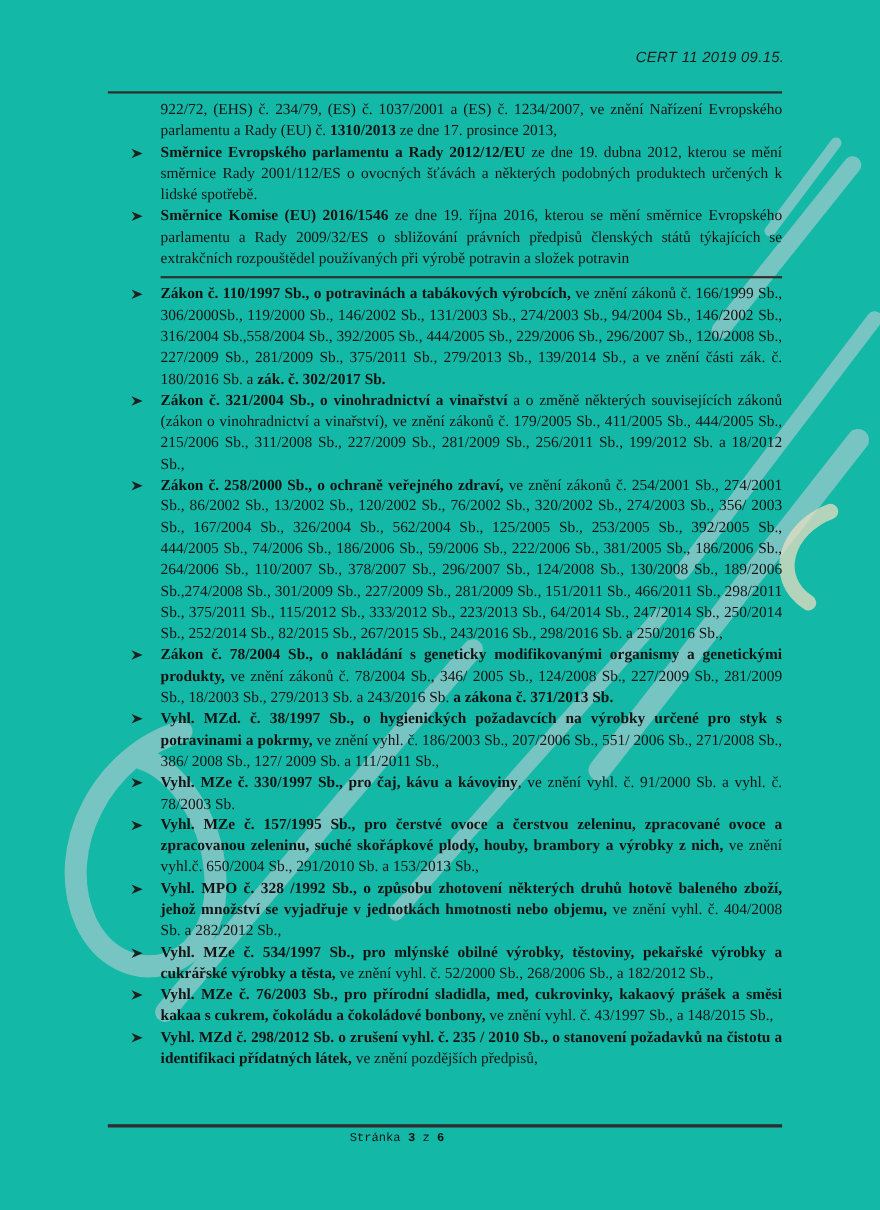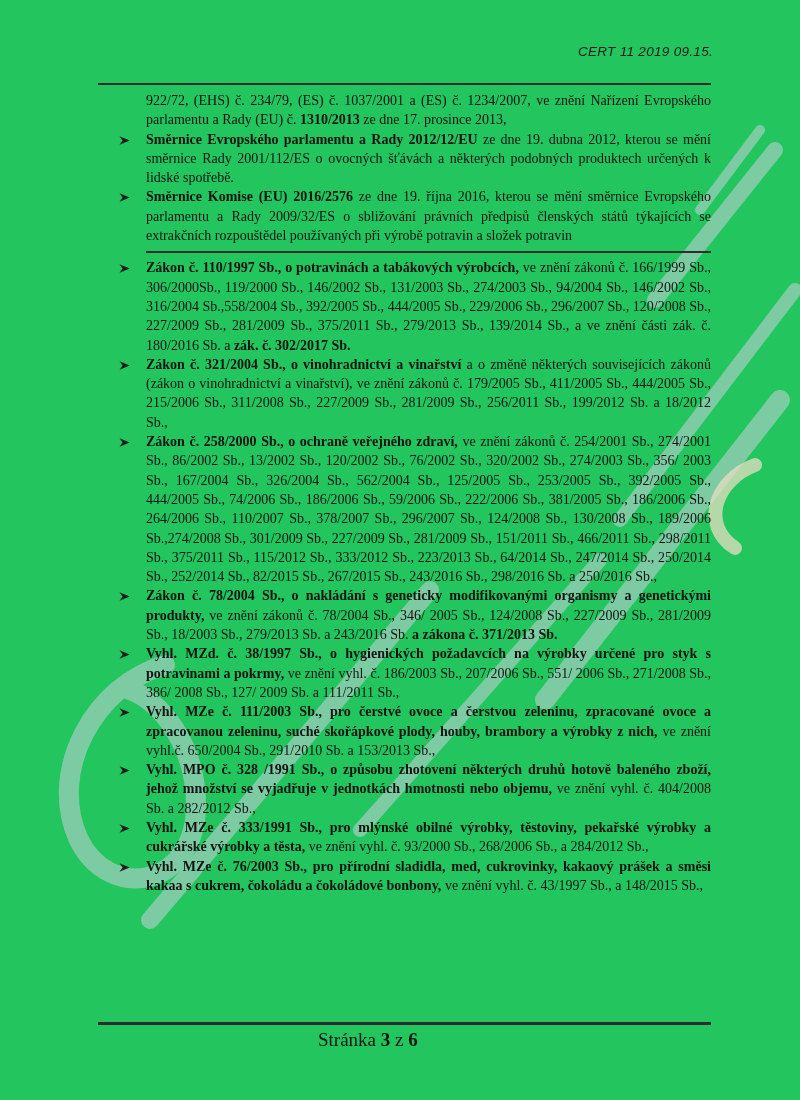--- a/index.html
+++ b/index.html
@@ -1,17 +1,17 @@
 <!DOCTYPE html>
 <html><head>
 <meta charset="utf-8">
 <style>
   html,body { margin:0; padding:0; background:#ffffff; }
   .page {
-    position:relative; width:800px; height:1100px; background:#22c55e;
+    position:relative; width:800px; height:1100px; background:#14b8a6;
     overflow:hidden; font-family:"Liberation Serif", serif;
   }
   .watermark { position:absolute; left:0; top:0; width:800px; height:1100px; z-index:0; }
   .header-text {
     position:absolute; top:44px; right:87px; z-index:2;
     font-family:"Liberation Sans", sans-serif; font-style:italic;
     font-size:13.5px; letter-spacing:0.3px; color:#1c1c1c;
   }
   .rule-top, .rule-bottom { position:absolute; left:98px; width:613px; height:2px; background:#2d2d2d; z-index:2; }
   .rule-top { top:83px; }
@@ -19,21 +19,21 @@
   .content {
     position:absolute; left:146px; top:91px; width:565px; z-index:2;
     font-size:14px; line-height:19.3px; text-align:justify; color:#131313;
   }
   .item { position:relative; }
   .item .bullet { position:absolute; left:-28px; top:3px; width:13px; height:13px; }
   .seg-b { font-weight:bold; }
   .mid-rule { height:2px; background:#2f2f2f; margin:6px 0 5px 0; }
   .footer-text {
     position:absolute; left:318px; top:1029px; z-index:2;
-    font-family:Liberation Serif, serif; font-size:19px; color:#141414;
+    font-family:Liberation Mono, monospace; font-size:11px; color:#141414;
   }
   .footer-text .seg-b { font-weight:bold; }
 </style>
 </head>
 <body>
 
 <div class="page">
 
   <svg class="watermark" viewBox="0 0 800 1100" xmlns="http://www.w3.org/2000/svg">
     <g fill="none" stroke="#c8d1db" stroke-linecap="round" opacity="0.55">
@@ -52,50 +52,56 @@
   <div class="rule-top"></div>
 
   <div class="content">
     <div>
         <div class="item"><span><span class="seg-r">922/72, (EHS) č. 234/79, (ES) č. 1037/2001 a (ES) č. 1234/2007, ve znění Nařízení Evropského parlamentu a Rady (EU) č. </span><span class="seg-b">1310/2013</span><span class="seg-r"> ze dne 17. prosince 2013,</span></span></div>
         <div class="item"><span class="bullet"><svg width="13" height="13" viewBox="0 0 13 13" xmlns="http://www.w3.org/2000/svg">
               <path d="M1.5 2.2 L11.7 6.5 L1.5 10.8 L4.6 6.5 Z" fill="#1f1f1f"></path>
             </svg></span><span><span class="seg-b">Směrnice Evropského parlamentu a Rady 2012/12/EU</span><span class="seg-r"> ze dne 19. dubna 2012, kterou se mění směrnice Rady 2001/112/ES o ovocných šťávách a některých podobných produktech určených k lidské spotřebě.</span></span></div>
         <div class="item"><span class="bullet"><svg width="13" height="13" viewBox="0 0 13 13" xmlns="http://www.w3.org/2000/svg">
               <path d="M1.5 2.2 L11.7 6.5 L1.5 10.8 L4.6 6.5 Z" fill="#1f1f1f"></path>
-            </svg></span><span><span class="seg-b">Směrnice Komise (EU) 2016/2576</span><span class="seg-r"> ze dne 19. října 2016, kterou se mění směrnice Evropského parlamentu a Rady 2009/32/ES o sbližování právních předpisů členských států týkajících se extrakčních rozpouštědel používaných při výrobě potravin a složek potravin</span></span></div>
+            </svg></span><span><span class="seg-b">Směrnice Komise (EU) 2016/1546</span><span class="seg-r"> ze dne 19. října 2016, kterou se mění směrnice Evropského parlamentu a Rady 2009/32/ES o sbližování právních předpisů členských států týkajících se extrakčních rozpouštědel používaných při výrobě potravin a složek potravin</span></span></div>
       </div>
     <div class="mid-rule"></div>
     <div>
         <div class="item"><span class="bullet"><svg width="13" height="13" viewBox="0 0 13 13" xmlns="http://www.w3.org/2000/svg">
               <path d="M1.5 2.2 L11.7 6.5 L1.5 10.8 L4.6 6.5 Z" fill="#1f1f1f"></path>
             </svg></span><span><span class="seg-b">Zákon č. 110/1997 Sb., o potravinách a tabákových výrobcích,</span><span class="seg-r"> ve znění zákonů č. 166/1999 Sb., 306/2000Sb., 119/2000 Sb., 146/2002 Sb., 131/2003 Sb., 274/2003 Sb., 94/2004 Sb., 146/2002 Sb., 316/2004 Sb.,558/2004 Sb., 392/2005 Sb., 444/2005 Sb., 229/2006 Sb., 296/2007 Sb., 120/2008 Sb., 227/2009 Sb., 281/2009 Sb., 375/2011 Sb., 279/2013 Sb., 139/2014 Sb., a ve znění části zák. č. 180/2016 Sb. a </span><span class="seg-b">zák. č. 302/2017 Sb.</span></span></div>
         <div class="item"><span class="bullet"><svg width="13" height="13" viewBox="0 0 13 13" xmlns="http://www.w3.org/2000/svg">
               <path d="M1.5 2.2 L11.7 6.5 L1.5 10.8 L4.6 6.5 Z" fill="#1f1f1f"></path>
             </svg></span><span><span class="seg-b">Zákon č. 321/2004 Sb., o vinohradnictví a vinařství</span><span class="seg-r"> a o změně některých souvisejících zákonů (zákon o vinohradnictví a vinařství), ve znění zákonů č. 179/2005 Sb., 411/2005 Sb., 444/2005 Sb., 215/2006 Sb., 311/2008 Sb., 227/2009 Sb., 281/2009 Sb., 256/2011 Sb., 199/2012 Sb. a 18/2012 Sb.,</span></span></div>
         <div class="item"><span class="bullet"><svg width="13" height="13" viewBox="0 0 13 13" xmlns="http://www.w3.org/2000/svg">
               <path d="M1.5 2.2 L11.7 6.5 L1.5 10.8 L4.6 6.5 Z" fill="#1f1f1f"></path>
             </svg></span><span><span class="seg-b">Zákon č. 258/2000 Sb., o ochraně veřejného zdraví,</span><span class="seg-r"> ve znění zákonů č. 254/2001 Sb., 274/2001 Sb., 86/2002 Sb., 13/2002 Sb., 120/2002 Sb., 76/2002 Sb., 320/2002 Sb., 274/2003 Sb., 356/ 2003 Sb., 167/2004 Sb., 326/2004 Sb., 562/2004 Sb., 125/2005 Sb., 253/2005 Sb., 392/2005 Sb., 444/2005 Sb., 74/2006 Sb., 186/2006 Sb., 59/2006 Sb., 222/2006 Sb., 381/2005 Sb., 186/2006 Sb., 264/2006 Sb., 110/2007 Sb., 378/2007 Sb., 296/2007 Sb., 124/2008 Sb., 130/2008 Sb., 189/2006 Sb.,274/2008 Sb., 301/2009 Sb., 227/2009 Sb., 281/2009 Sb., 151/2011 Sb., 466/2011 Sb., 298/2011 Sb., 375/2011 Sb., 115/2012 Sb., 333/2012 Sb., 223/2013 Sb., 64/2014 Sb., 247/2014 Sb., 250/2014 Sb., 252/2014 Sb., 82/2015 Sb., 267/2015 Sb., 243/2016 Sb., 298/2016 Sb. a 250/2016 Sb.,</span></span></div>
         <div class="item"><span class="bullet"><svg width="13" height="13" viewBox="0 0 13 13" xmlns="http://www.w3.org/2000/svg">
               <path d="M1.5 2.2 L11.7 6.5 L1.5 10.8 L4.6 6.5 Z" fill="#1f1f1f"></path>
             </svg></span><span><span class="seg-b">Zákon č. 78/2004 Sb., o nakládání s geneticky modifikovanými organismy a genetickými produkty,</span><span class="seg-r"> ve znění zákonů č. 78/2004 Sb., 346/ 2005 Sb., 124/2008 Sb., 227/2009 Sb., 281/2009 Sb., 18/2003 Sb., 279/2013 Sb. a 243/2016 Sb.</span><span class="seg-b"> a zákona č. 371/2013 Sb.</span></span></div>
         <div class="item"><span class="bullet"><svg width="13" height="13" viewBox="0 0 13 13" xmlns="http://www.w3.org/2000/svg">
               <path d="M1.5 2.2 L11.7 6.5 L1.5 10.8 L4.6 6.5 Z" fill="#1f1f1f"></path>
             </svg></span><span><span class="seg-b">Vyhl. MZd. č. 38/1997 Sb., o hygienických požadavcích na výrobky určené pro styk s potravinami a pokrmy,</span><span class="seg-r"> ve znění vyhl. č. 186/2003 Sb., 207/2006 Sb., 551/ 2006 Sb., 271/2008 Sb., 386/ 2008 Sb., 127/ 2009 Sb. a 111/2011 Sb.,</span></span></div>
         <div class="item"><span class="bullet"><svg width="13" height="13" viewBox="0 0 13 13" xmlns="http://www.w3.org/2000/svg">
               <path d="M1.5 2.2 L11.7 6.5 L1.5 10.8 L4.6 6.5 Z" fill="#1f1f1f"></path>
-            </svg></span><span><span class="seg-b">Vyhl. MZe č. 111/2003 Sb., pro čerstvé ovoce a čerstvou zeleninu, zpracované ovoce a zpracovanou zeleninu, suché skořápkové plody, houby, brambory a výrobky z nich,</span><span class="seg-r"> ve znění vyhl.č. 650/2004 Sb., 291/2010 Sb. a 153/2013 Sb.,</span></span></div>
+            </svg></span><span><span class="seg-b">Vyhl. MZe č. 330/1997 Sb., pro čaj, kávu a kávoviny</span><span class="seg-r">, ve znění vyhl. č. 91/2000 Sb. a vyhl. č. 78/2003 Sb.</span></span></div>
         <div class="item"><span class="bullet"><svg width="13" height="13" viewBox="0 0 13 13" xmlns="http://www.w3.org/2000/svg">
               <path d="M1.5 2.2 L11.7 6.5 L1.5 10.8 L4.6 6.5 Z" fill="#1f1f1f"></path>
-            </svg></span><span><span class="seg-b">Vyhl. MPO č. 328 /1991 Sb., o způsobu zhotovení některých druhů hotově baleného zboží, jehož množství se vyjadřuje v jednotkách hmotnosti nebo objemu,</span><span class="seg-r"> ve znění vyhl. č. 404/2008 Sb. a 282/2012 Sb.,</span></span></div>
+            </svg></span><span><span class="seg-b">Vyhl. MZe č. 157/1995 Sb., pro čerstvé ovoce a čerstvou zeleninu, zpracované ovoce a zpracovanou zeleninu, suché skořápkové plody, houby, brambory a výrobky z nich,</span><span class="seg-r"> ve znění vyhl.č. 650/2004 Sb., 291/2010 Sb. a 153/2013 Sb.,</span></span></div>
         <div class="item"><span class="bullet"><svg width="13" height="13" viewBox="0 0 13 13" xmlns="http://www.w3.org/2000/svg">
               <path d="M1.5 2.2 L11.7 6.5 L1.5 10.8 L4.6 6.5 Z" fill="#1f1f1f"></path>
-            </svg></span><span><span class="seg-b">Vyhl. MZe č. 333/1991 Sb., pro mlýnské obilné výrobky, těstoviny, pekařské výrobky a cukrářské výrobky a těsta,</span><span class="seg-r"> ve znění vyhl. č. 93/2000 Sb., 268/2006 Sb., a 284/2012 Sb.,</span></span></div>
+            </svg></span><span><span class="seg-b">Vyhl. MPO č. 328 /1992 Sb., o způsobu zhotovení některých druhů hotově baleného zboží, jehož množství se vyjadřuje v jednotkách hmotnosti nebo objemu,</span><span class="seg-r"> ve znění vyhl. č. 404/2008 Sb. a 282/2012 Sb.,</span></span></div>
+        <div class="item"><span class="bullet"><svg width="13" height="13" viewBox="0 0 13 13" xmlns="http://www.w3.org/2000/svg">
+              <path d="M1.5 2.2 L11.7 6.5 L1.5 10.8 L4.6 6.5 Z" fill="#1f1f1f"></path>
+            </svg></span><span><span class="seg-b">Vyhl. MZe č. 534/1997 Sb., pro mlýnské obilné výrobky, těstoviny, pekařské výrobky a cukrářské výrobky a těsta,</span><span class="seg-r"> ve znění vyhl. č. 52/2000 Sb., 268/2006 Sb., a 182/2012 Sb.,</span></span></div>
         <div class="item"><span class="bullet"><svg width="13" height="13" viewBox="0 0 13 13" xmlns="http://www.w3.org/2000/svg">
               <path d="M1.5 2.2 L11.7 6.5 L1.5 10.8 L4.6 6.5 Z" fill="#1f1f1f"></path>
             </svg></span><span><span class="seg-b">Vyhl. MZe č. 76/2003 Sb., pro přírodní sladidla, med, cukrovinky, kakaový prášek a směsi kakaa s cukrem, čokoládu a čokoládové bonbony,</span><span class="seg-r"> ve znění vyhl. č. 43/1997 Sb., a 148/2015 Sb.,</span></span></div>
+        <div class="item"><span class="bullet"><svg width="13" height="13" viewBox="0 0 13 13" xmlns="http://www.w3.org/2000/svg">
+              <path d="M1.5 2.2 L11.7 6.5 L1.5 10.8 L4.6 6.5 Z" fill="#1f1f1f"></path>
+            </svg></span><span><span class="seg-b">Vyhl. MZd č. 298/2012 Sb. o zrušení vyhl. č. 235 / 2010 Sb., o stanovení požadavků na čistotu a identifikaci přídatných látek,</span><span class="seg-r"> ve znění pozdějších předpisů,</span></span></div>
       </div>
   </div>
 
   <div class="rule-bottom"></div>
   <div class="footer-text"><span>Stránka</span> <span class="seg-b">3</span> <span>z</span> <span class="seg-b">6</span></div>
 
 </div>
 
 </body></html>

